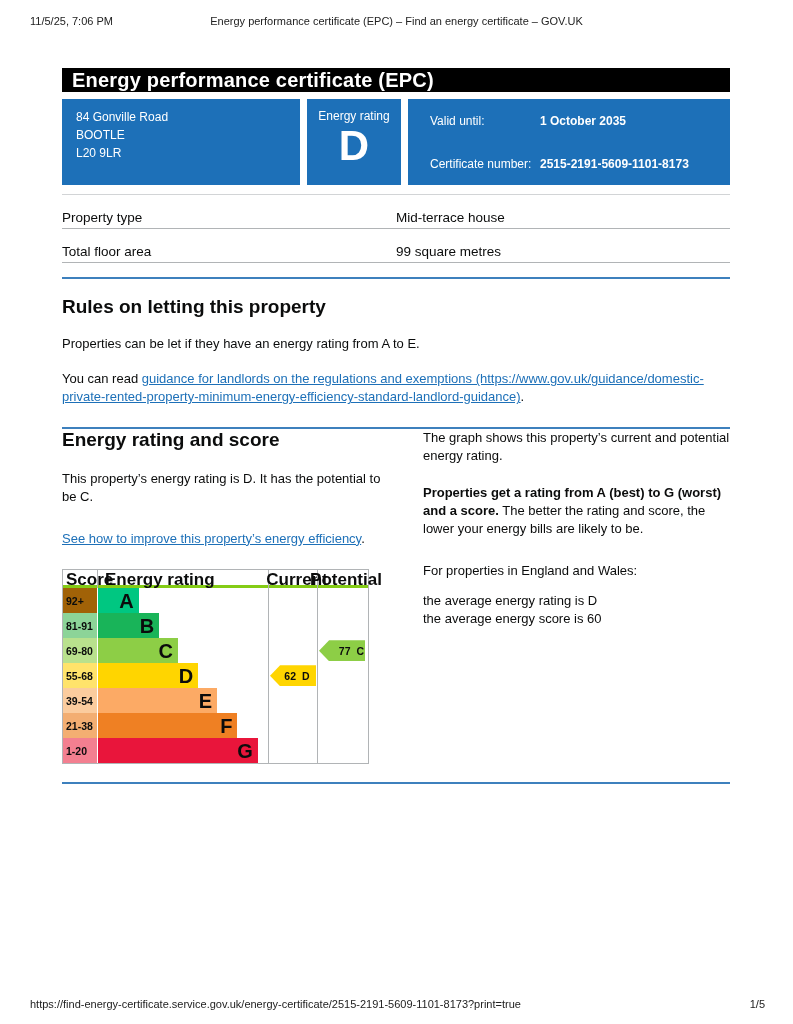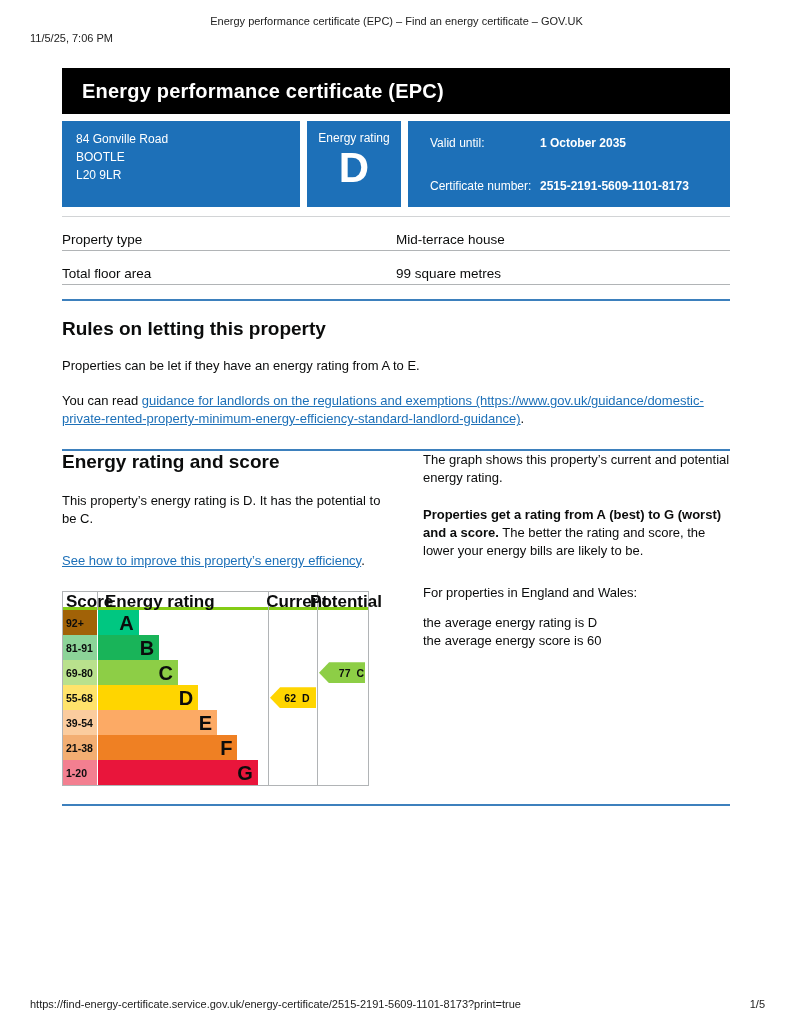--- a/index.html
+++ b/index.html
@@ -4,32 +4,32 @@
 <style>
   * { margin:0; padding:0; box-sizing:border-box; }
   html,body { background:#ffffff; }
   body {
     width:793px; height:1024px; position:relative; overflow:hidden;
     font-family:"Liberation Sans", sans-serif; color:#0b0c0c;
   }
 
   
   .print-header { position:absolute; top:15px; left:0; width:100%; font-size:11px; color:#222; }
-  .ph-datetime { position:absolute; left:30px; top:17px; }
+  .ph-datetime { position:absolute; left:30px; top:0; }
   .ph-title { display:block; text-align:center; }
   .print-footer { position:absolute; top:998px; left:0; width:100%; font-size:11px; color:#222; }
   .pf-url { position:absolute; left:30px; top:0; }
   .pf-page { position:absolute; right:28px; top:0; }
 
   .content { position:absolute; left:62px; top:68px; width:668px; }
 
   
   .banner {
-    background:#000; color:#fff; height:46px; display:flex; align-items:center;
-    padding-left:20px; font-size:20px; font-weight:bold; letter-spacing:.2px;
+    background:#000; color:#fff; height:24px; display:flex; align-items:center;
+    padding-left:10px; font-size:20px; font-weight:bold; letter-spacing:.2px;
   }
 
   
   .summary { display:flex; gap:7px; margin-top:7px; height:86px; }
   .bluebox { background:#1d70b8; color:#fff; }
   .address-box { width:238px; padding:9px 0 0 14px; font-size:12px; line-height:1.5; }
   .energy-box { width:94px; text-align:center; padding-top:10px; }
   .energy-box .erl { font-size:12px; }
   .energy-box .erv { font-size:42px; font-weight:bold; line-height:1.08; }
   .meta-col { flex:1; display:flex; flex-direction:column; }

